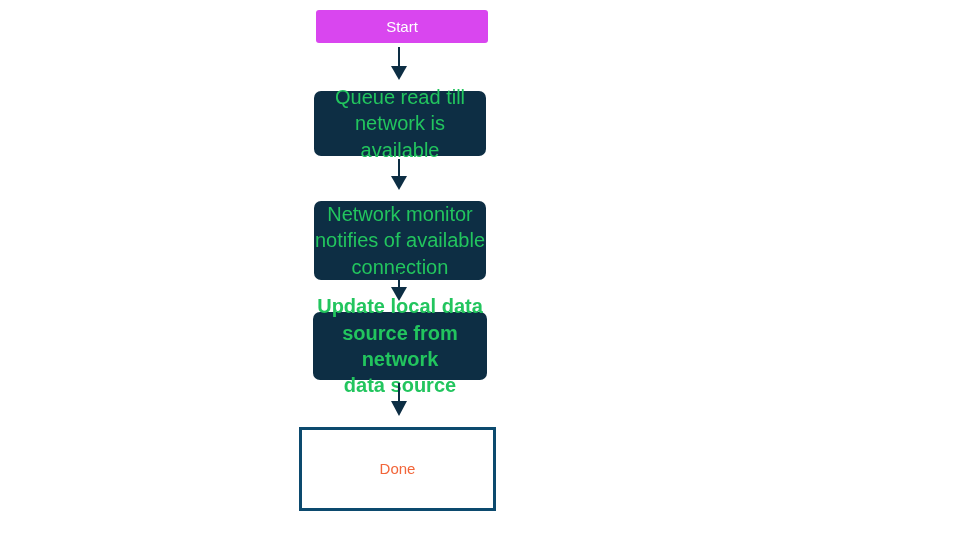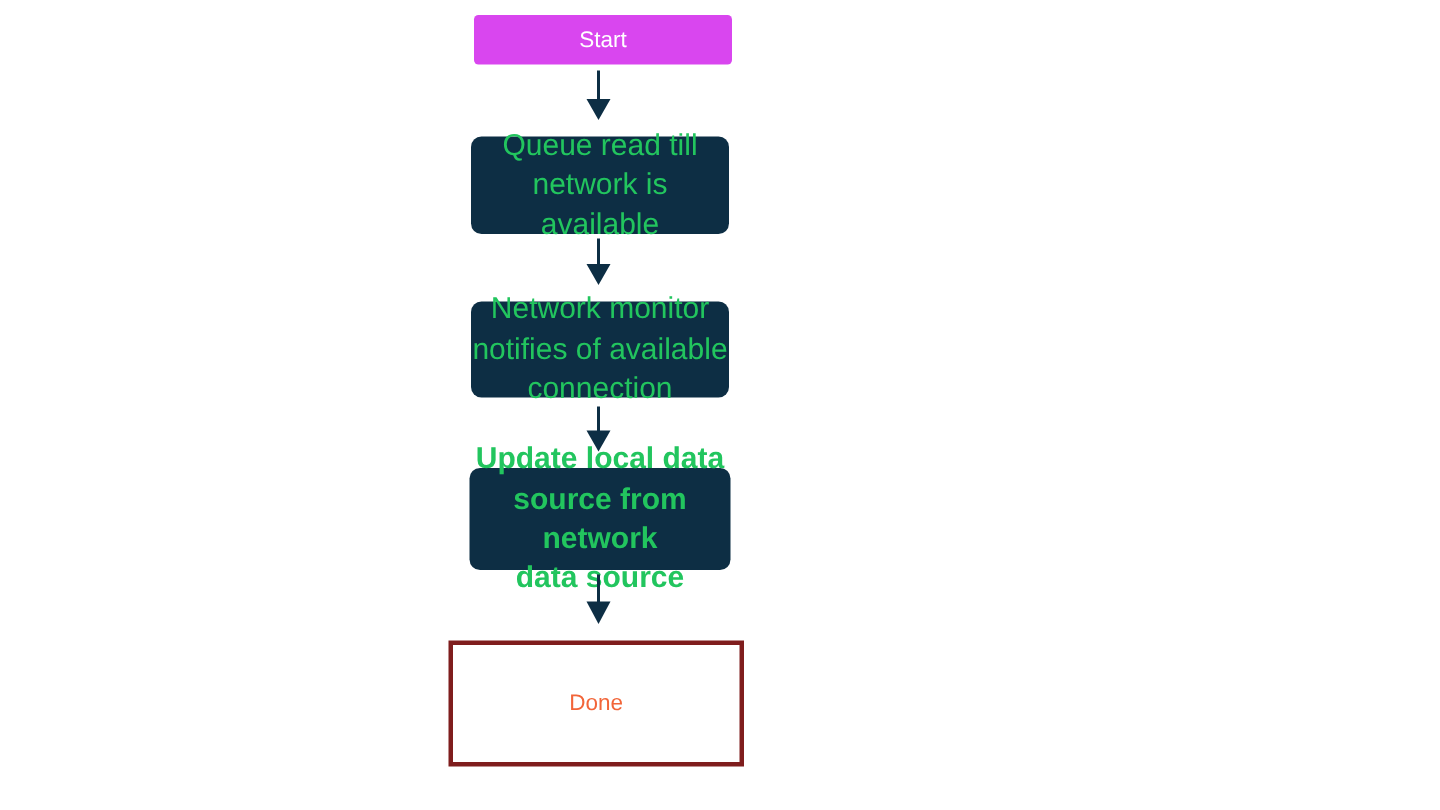--- a/index.html
+++ b/index.html
@@ -48,36 +48,36 @@
   .node-p1 {
     left: 314px;
     top: 91px;
     width: 172px;
     height: 65px;
   }
   .node-p2 {
     left: 314px;
     top: 201px;
     width: 172px;
-    height: 64px;
+    height: 79px;
   }
   .node-p3 {
     left: 313px;
     top: 312px;
     width: 174px;
     height: 68px;
     font-weight: bold;
   }
   .node-done {
     left: 299px;
     top: 427px;
     width: 197px;
     height: 84px;
     background: #ffffff;
-    border: 3px solid #7f1d1d;
+    border: 3px solid #0c4a6e;
     color: #f26539;
     border-radius: 0;
     font-size: 15px;
   }
   .arrow {
     position: absolute;
     left: 0;
     top: 0;
     width: 960px;
     height: 540px;

